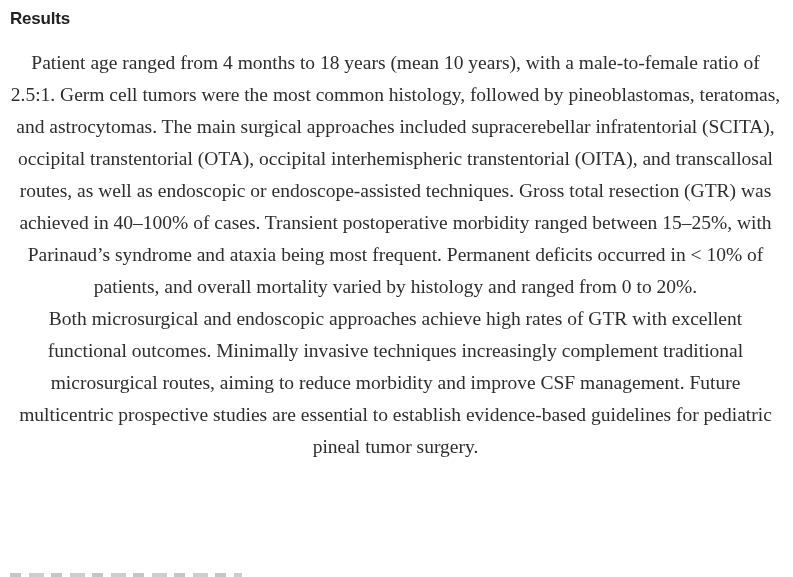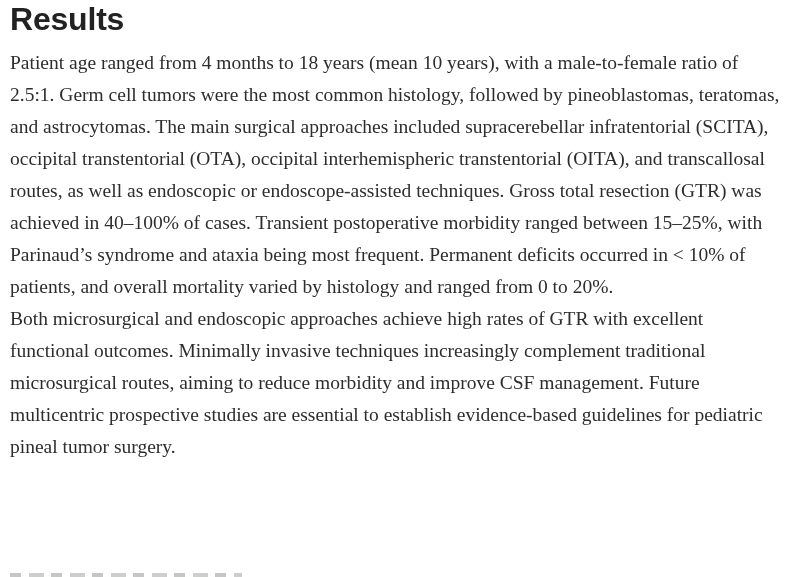--- a/index.html
+++ b/index.html
@@ -12,33 +12,33 @@
     width: 793px;
     height: 577px;
     box-sizing: border-box;
     padding: 4px 12px 0 10px;
     background: #ffffff;
     overflow: hidden;
   }
   .section h2 {
     font-family: "Liberation Sans", "DejaVu Sans", sans-serif;
     font-weight: 700;
-    font-size: 32px;
+    font-size: 17px;
     line-height: 30px;
     letter-spacing: -0.2px;
     color: #222222;
     margin: 0 0 13px 0;
   }
   .section p {
     font-family: "Liberation Serif", "DejaVu Serif", serif;
     font-size: 19.5px;
     line-height: 32px;
     color: #2d2d2d;
     margin: 0;
-    text-align: left;
+    text-align: center;
   }
   .section + .section h2 {
     margin-top: 42px;
   }
   
   .clipped-next-line {
     position: absolute;
     left: 10px;
     bottom: 0;
     width: 232px;

